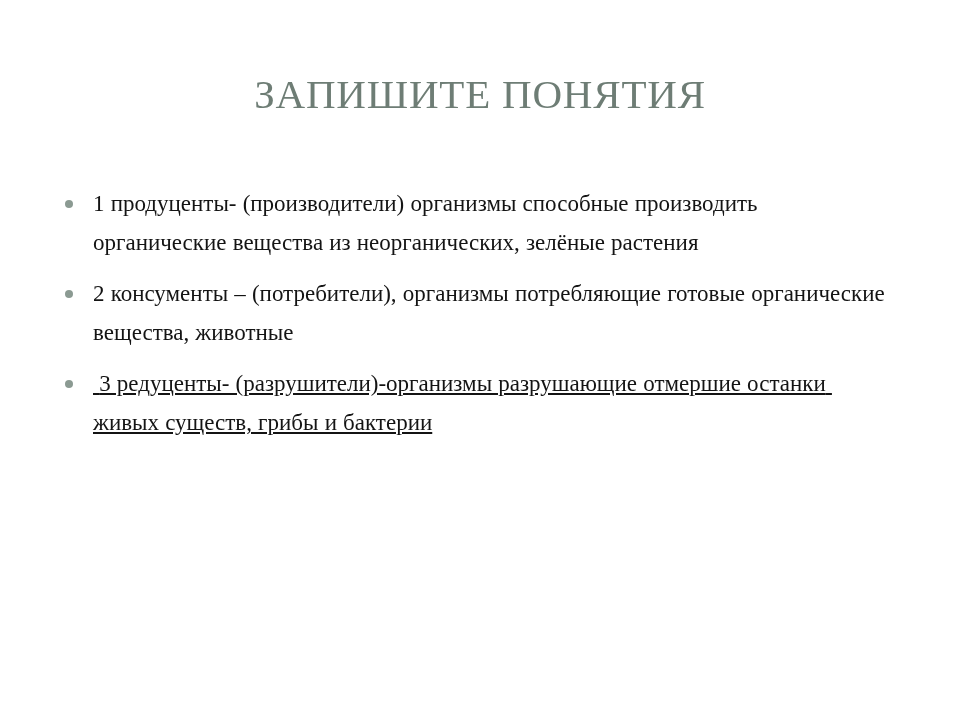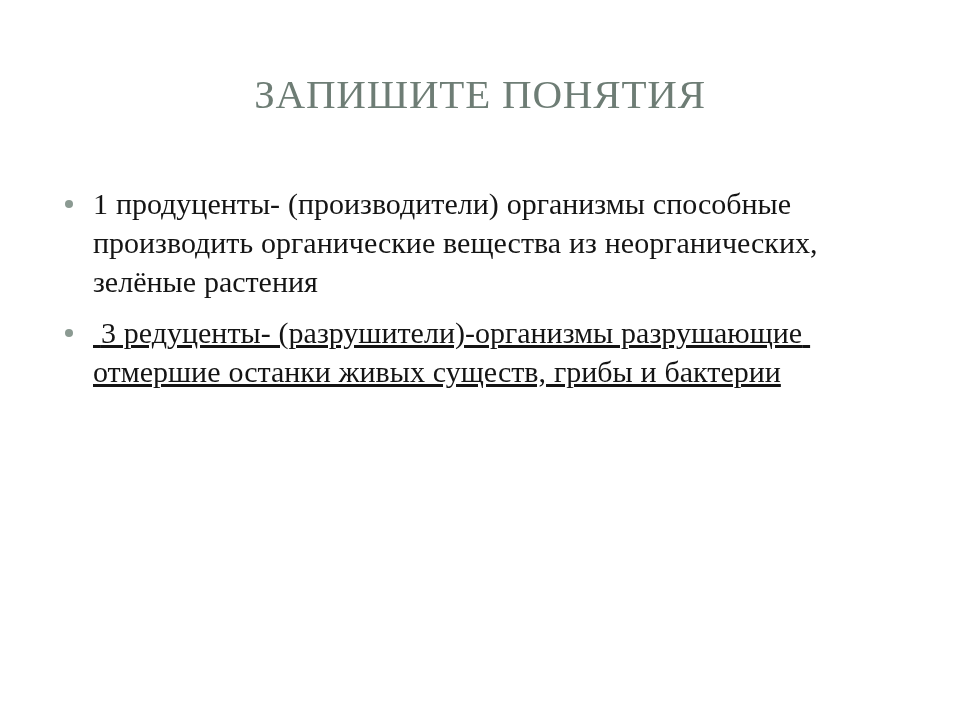--- a/index.html
+++ b/index.html
@@ -50,21 +50,21 @@
     padding: 0;
     list-style: none;
   }
 
   .bullet-item {
     position: relative;
     padding-left: 33px;
     margin: 0 0 12px 0;
     color: #141414;
     font-family: "Liberation Serif", "DejaVu Serif", serif;
-    font-size: 30px;
+    font-size: 23px;
     line-height: 39px;
     text-align: left;
     word-spacing: 0.4px;
   }
 
   .bullet-item:last-child {
     margin-bottom: 0;
     text-decoration: underline;
   }
 
@@ -91,20 +91,24 @@
 
   <h1 class="slide-title" style="color: rgb(110, 125, 117);">ЗАПИШИТЕ ПОНЯТИЯ</h1>
 
   <ul class="body-list">
 
     <li class="bullet-item" style="color: rgb(20, 20, 20);">
       <span class="bullet-marker" style="background: rgb(139, 154, 146);"></span>
       <span class="bullet-text">1 продуценты- (производители) организмы способные производить органические вещества из неорганических, зелёные растения</span>
     </li>
 
+    <li class="bullet-item" style="color: rgb(20, 20, 20);">
+      <span class="bullet-marker" style="background: rgb(139, 154, 146);"></span>
+      <span class="bullet-text">2 консументы – (потребители), организмы потребляющие готовые органические вещества, животные</span>
+    </li>
 
     <li class="bullet-item" style="color: rgb(20, 20, 20);">
       <span class="bullet-marker" style="background: rgb(139, 154, 146);"></span>
       <span class="bullet-text"> 3 редуценты- (разрушители)-организмы разрушающие отмершие останки живых существ, грибы и бактерии</span>
     </li>
 
   </ul>
 
 </div>
 

